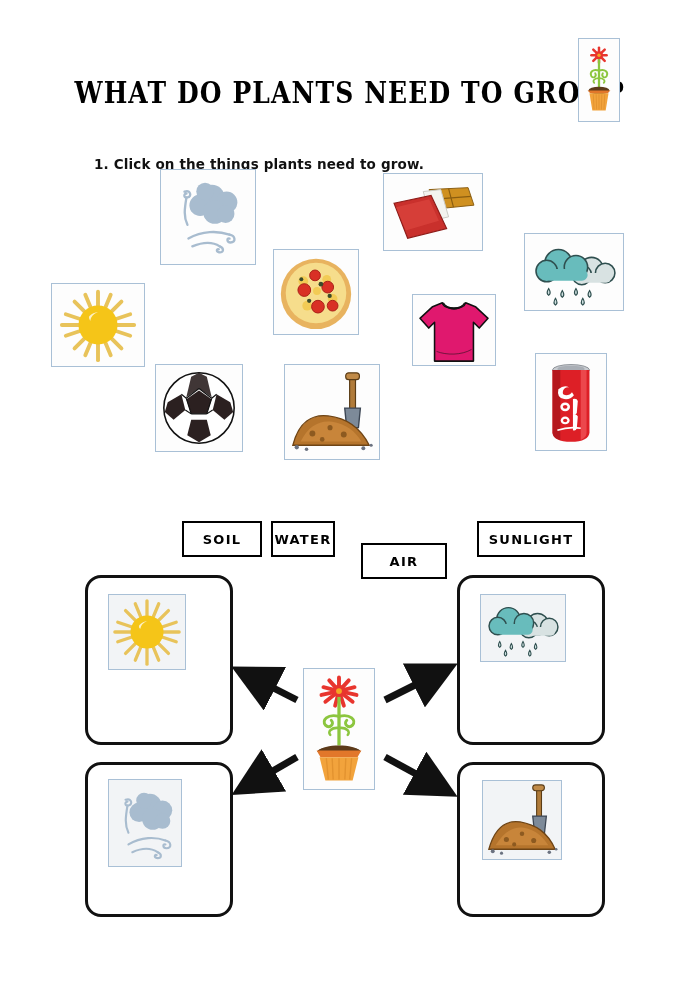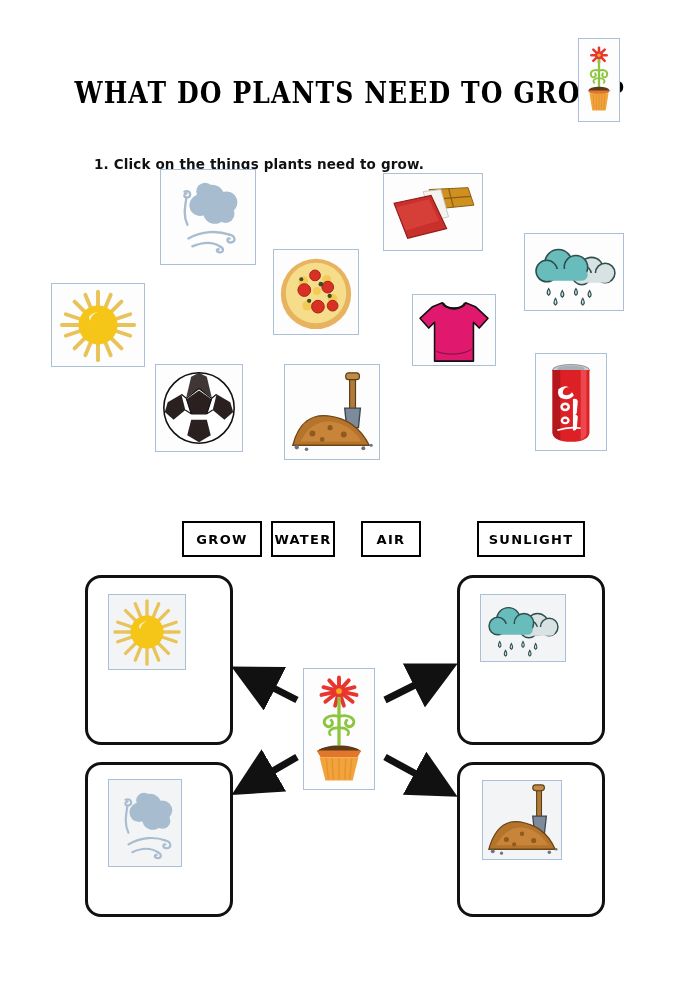--- a/index.html
+++ b/index.html
@@ -317,26 +317,26 @@
           <ellipse cx="30" cy="68" rx="2.2" ry="1.8" fill="#dd1f26"></ellipse>
           <path d="M38 62 q4 -1 5 2 l-1 12 q-1 3 -4 2 z"></path>
           <path d="M22 78 q12 -4 24 -2" stroke="#fff" stroke-width="1.6" fill="none"></path>
         </g>
       </g>
     </svg>
   </div>
 
 
   <div class="wordbox" style="left:182px; top:521px; width:80px;">
-    <span>GROW</span>
+    <span>SOIL</span>
   </div>
   <div class="wordbox" style="left:271px; top:521px; width:64px;">
     <span>WATER</span>
   </div>
-  <div class="wordbox" style="left:361px; top:521px; width:60px;">
+  <div class="wordbox" style="left:361px; top:543px; width:86px;">
     <span>AIR</span>
   </div>
   <div class="wordbox" style="left:477px; top:521px; width:108px;">
     <span>SUNLIGHT</span>
   </div>
 
   <svg id="arrows" viewBox="0 0 700 989">
     <defs>
       <marker id="ah" markerWidth="7" markerHeight="7" refX="5.6" refY="3.5" orient="auto">
         <path d="M0,0 L7,3.5 L0,7 Z" fill="#111"></path>

